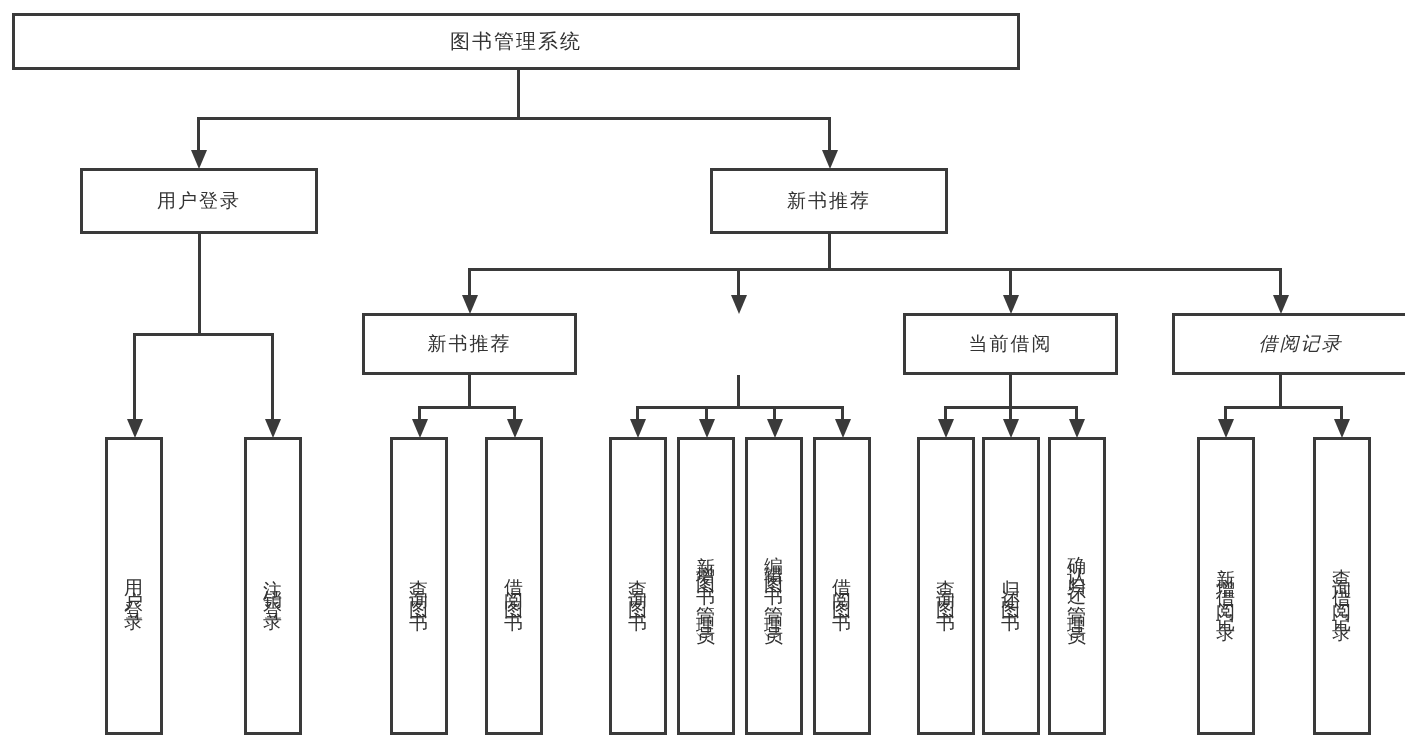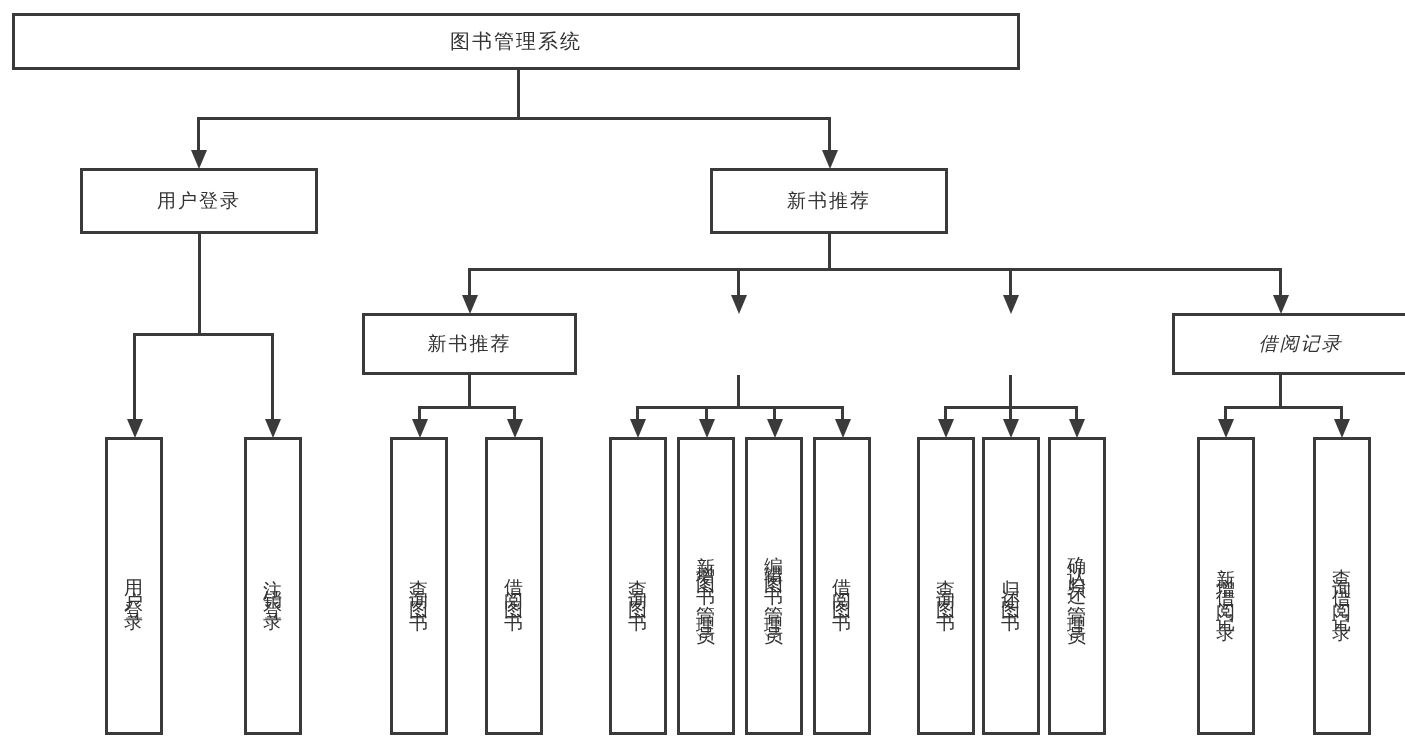--- a/index.html
+++ b/index.html
@@ -106,20 +106,23 @@
   <div class="vline" style="left:737px; top:268px; height:38px;"></div>
   <div class="arrow" style="left:731px; top:295px;"></div>
   <div class="vline" style="left:1009px; top:268px; height:38px;"></div>
   <div class="arrow" style="left:1003px; top:295px;"></div>
   <div class="vline" style="left:1279px; top:268px; height:38px;"></div>
   <div class="arrow" style="left:1273px; top:295px;"></div>
 
   <div class="box" style="left:362px; top:313px; width:215px; height:62px;">
     <span>新书推荐</span>
   </div>
+  <div class="box" style="left:903px; top:313px; width:215px; height:62px;">
+    <span>当前借阅</span>
+  </div>
   <div class="box" style="left:1172px; top:313px; width:257px; height:62px;font-style:italic;">
     <span>借阅记录</span>
   </div>
 
   <div class="vline" style="left:468px; top:375px; height:34px;"></div>
   <div class="hline" style="left:418px; top:406px; width:98px;"></div>
   <div class="vline" style="left:418px; top:406px; height:24px;"></div>
   <div class="arrow" style="left:412px; top:419px;"></div>
   <div class="vline" style="left:513px; top:406px; height:24px;"></div>
   <div class="arrow" style="left:507px; top:419px;"></div>

